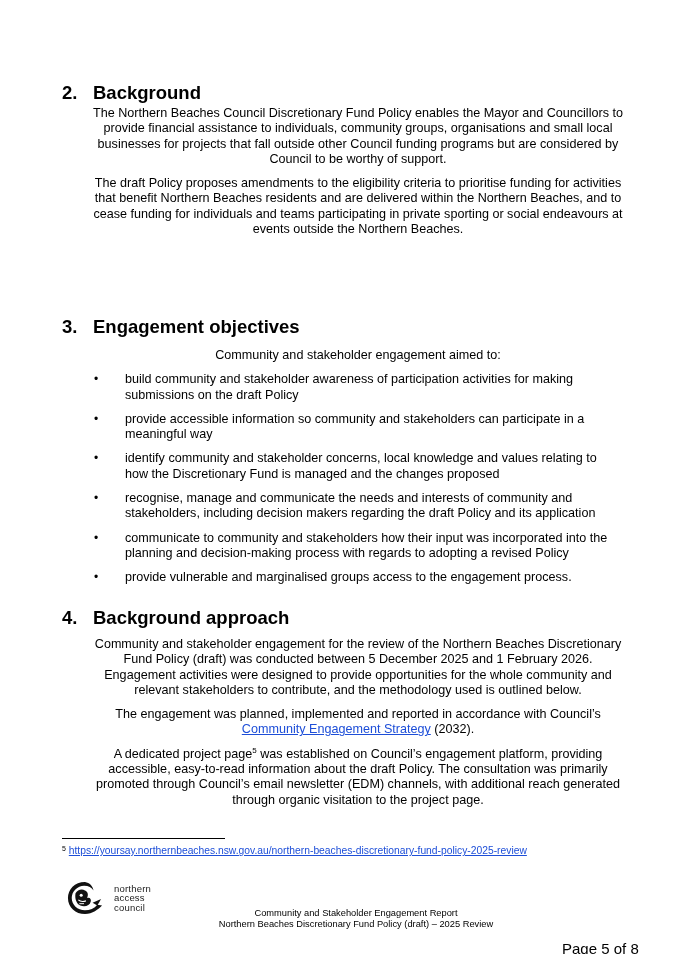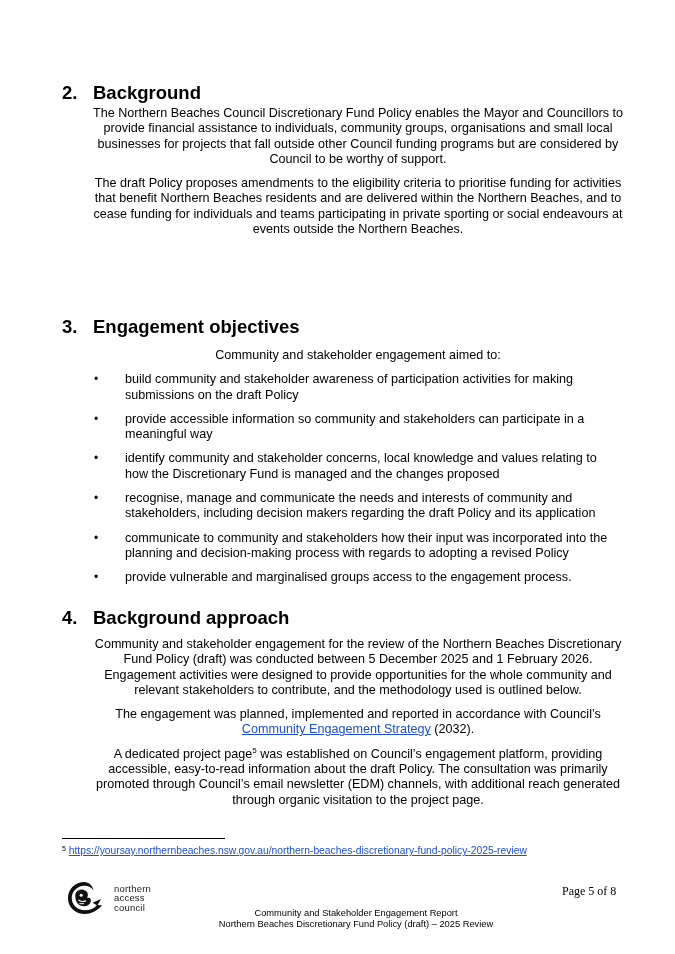--- a/index.html
+++ b/index.html
@@ -25,21 +25,21 @@
     sup { font-size: 8px; line-height: 0; vertical-align: super; }
 
     .fn-rule { position: absolute; left: 62px; top: 838px; width: 163px; height: 1px; background: #000; }
     .footnote { position: absolute; left: 62px; top: 845px; font-size: 10.3px; line-height: 12px; white-space: nowrap; }
     .footnote sup { font-size: 7px; vertical-align: 3px; }
 
     .footer-logo { position: absolute; left: 66px; top: 880px; display: flex; align-items: center; }
     .logo-mark { width: 38px; height: 36px; }
     .logo-text { margin-left: 10px; font-size: 9.5px; line-height: 9.5px; color: #222; letter-spacing: 0.2px; }
     .footer-center { position: absolute; left: 210px; top: 888px; width: 292px; text-align: center; font-size: 9.3px; line-height: 11px; margin-top: 20px; }
-    .footer-page { position: absolute; left: 562px; top: 886px; font-size: 12px; line-height: 11px; font-family: Liberation Serif, serif; }
+    .footer-page { position: absolute; left: 562px; top: 943px; font-size: 15px; line-height: 11px; }
   </style>
 </head>
 <body>
 
 <div class="page">
 
   <div class="section" style="top:82px;">
     <div class="heading">
       <span class="num">2.</span>
       <span class="title">Background</span>

